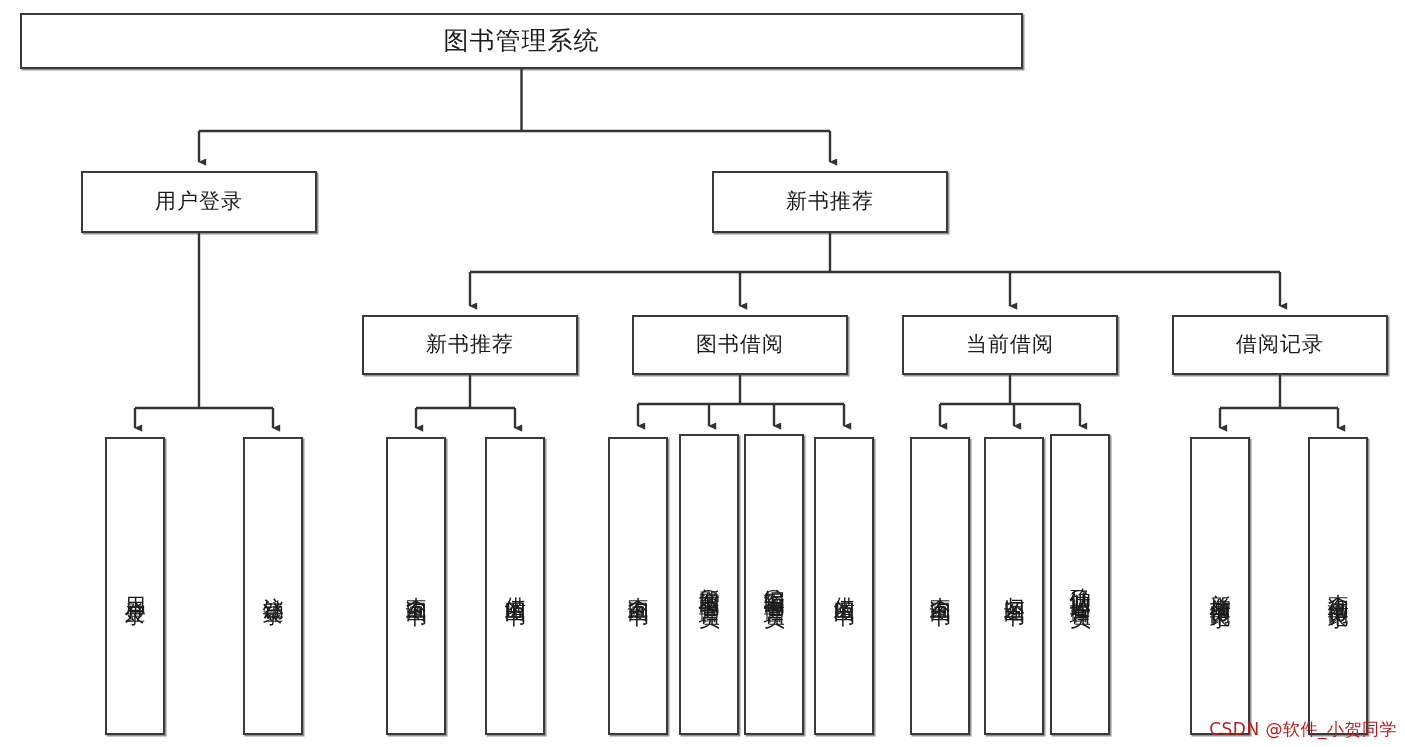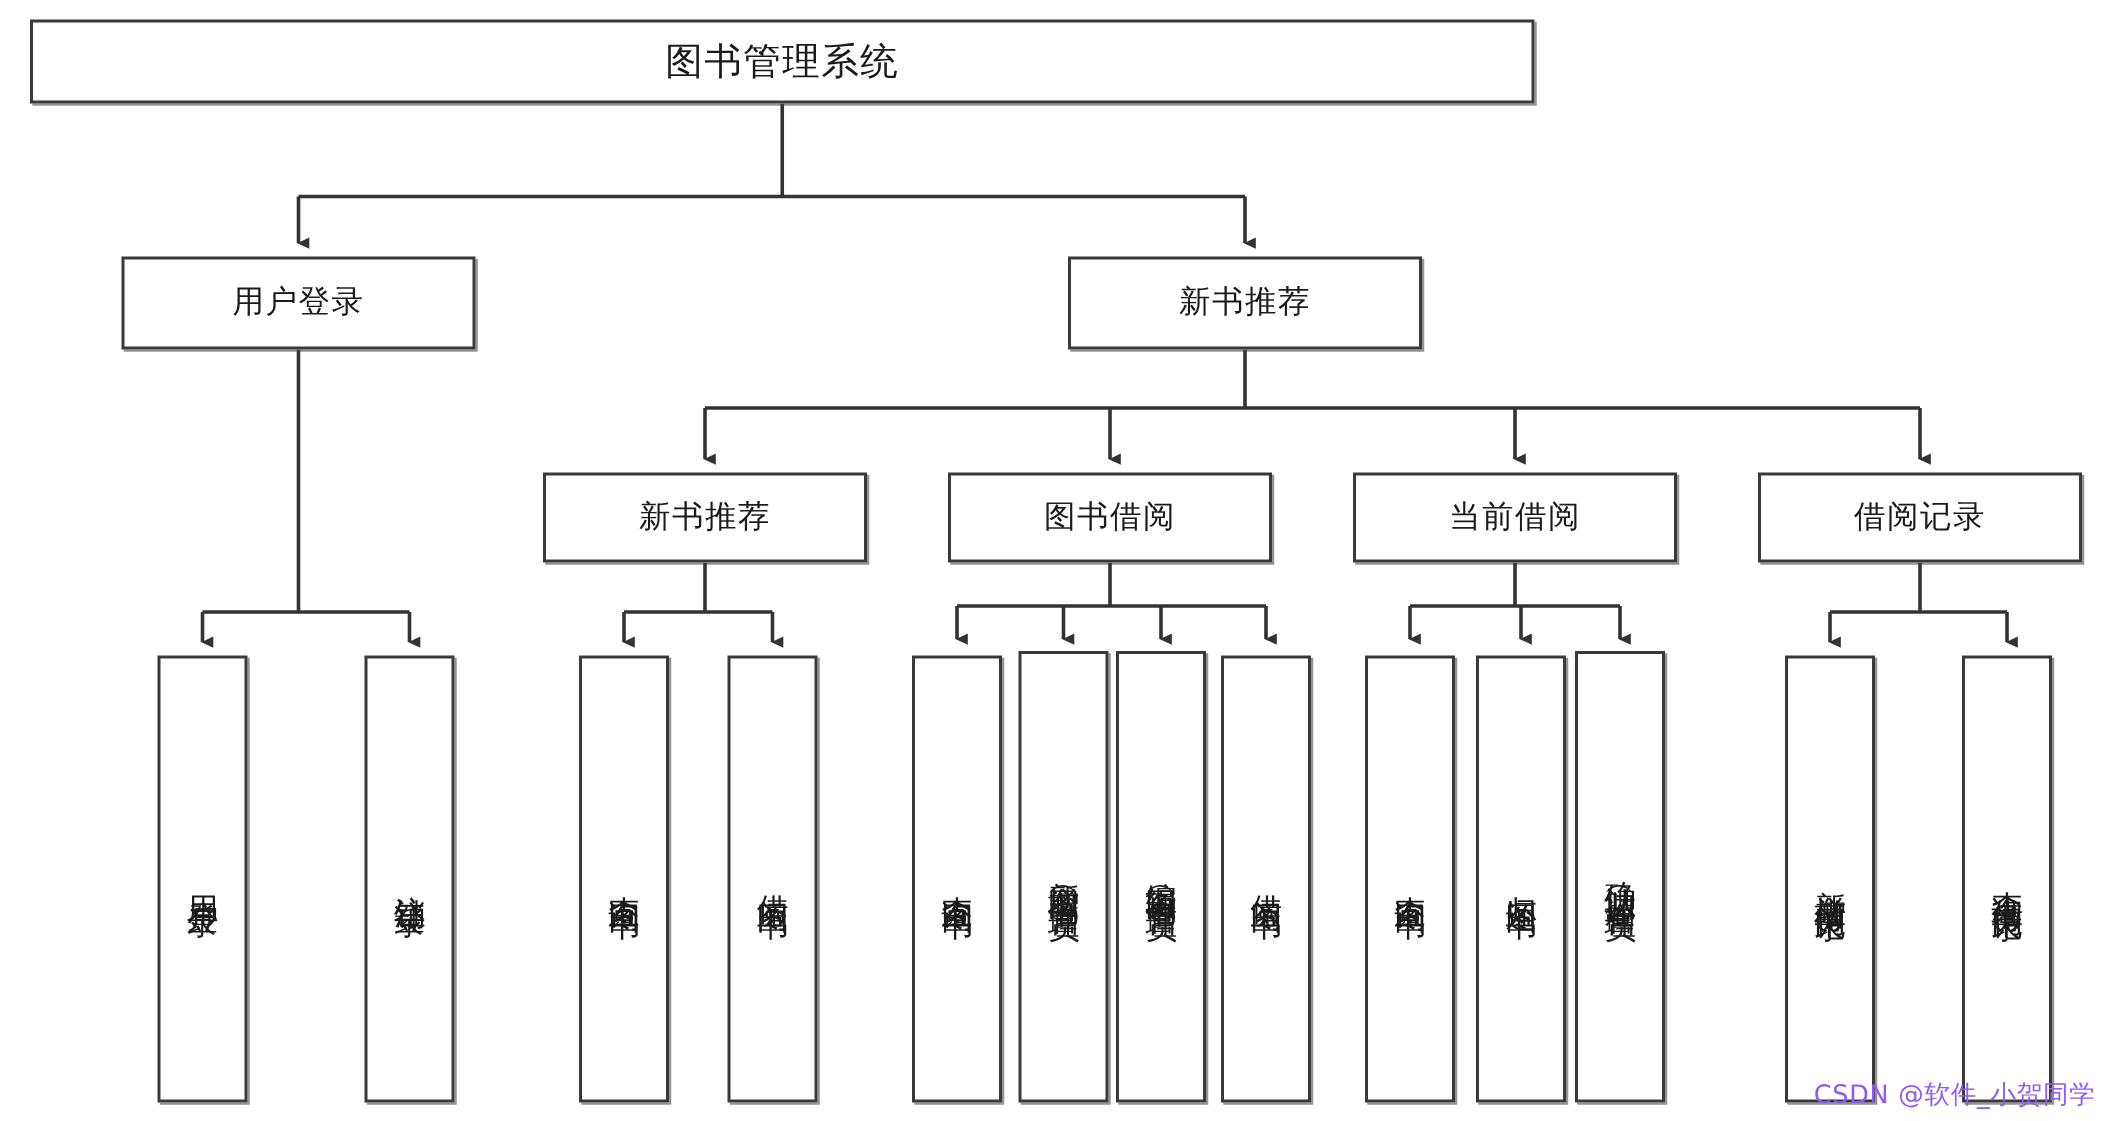--- a/index.html
+++ b/index.html
@@ -56,21 +56,21 @@
   .node.vertical .vlabel {
     writing-mode: vertical-rl;
     text-orientation: upright;
     white-space: nowrap;
   }
   .watermark {
     position: absolute;
     right: 8px;
     bottom: 6px;
     font-size: 17px;
-    color: #8b5cf6;
+    color: #b91c1c;
     font-family: "DejaVu Sans", "Liberation Sans", sans-serif;
     letter-spacing: 0.5px;
     pointer-events: none;
     user-select: none;
   }
 </style>
 </head>
 <body>
 
 <div id="diagram-root">

